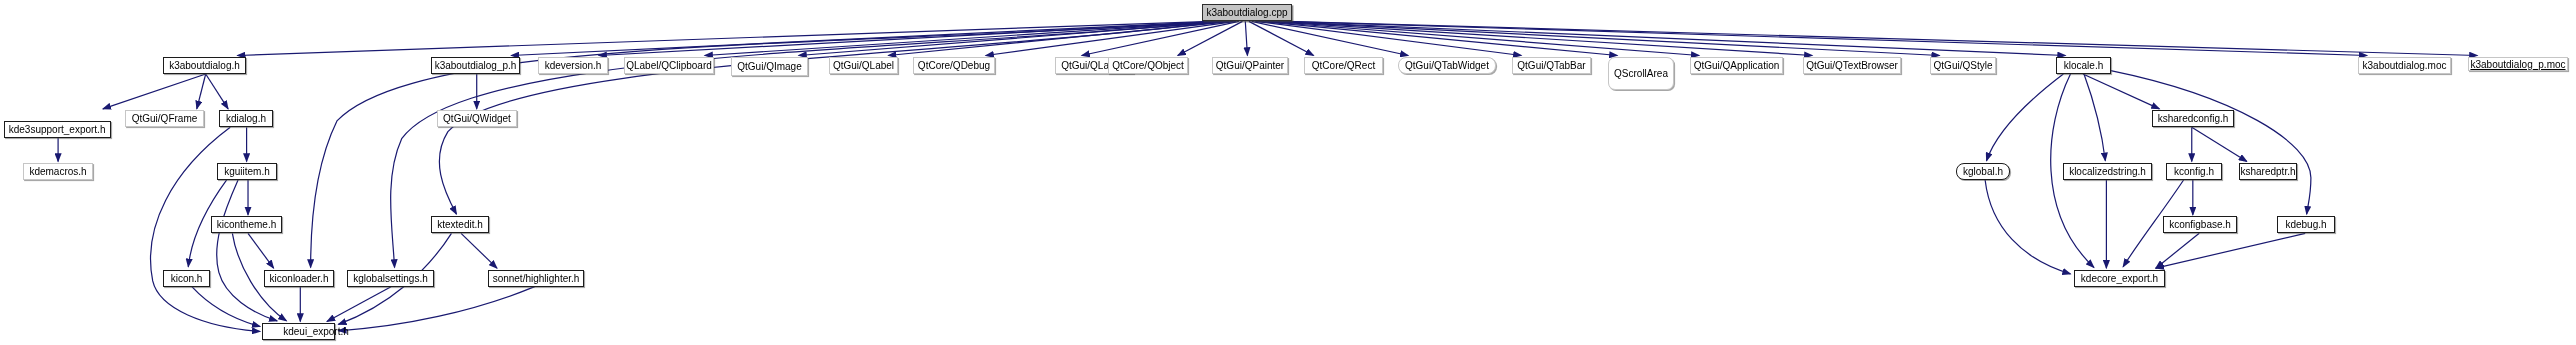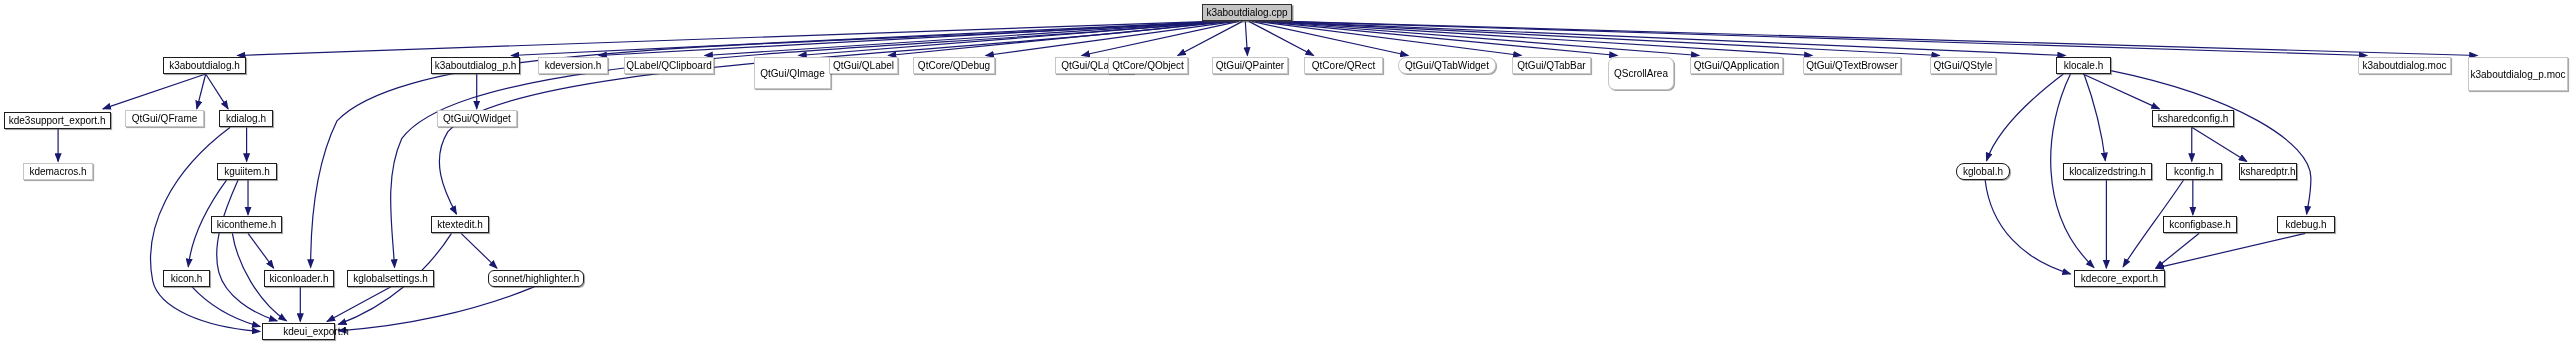--- a/index.html
+++ b/index.html
@@ -77,51 +77,51 @@
       <path d="M2789,253 C2797,320 2842,365 2909,385" fill="none" stroke="#191970" stroke-width="1.7" marker-end="url(#arrow)"></path>
       <path d="M2959.5,253 L2959.5,377" fill="none" stroke="#191970" stroke-width="1.7" marker-end="url(#arrow)"></path>
       <path d="M3090,328 L3029,377" fill="none" stroke="#191970" stroke-width="1.7" marker-end="url(#arrow)"></path>
       <path d="M3239,328 L3029,377" fill="none" stroke="#191970" stroke-width="1.7" marker-end="url(#arrow)"></path>
     </svg>
     <div class="node main" style="left: 1202px; top: 4.3px; width: 90px; height: 17px;">k3aboutdialog.cpp</div>
     <div class="node bold" style="left: 163px; top: 57px; width: 83px; height: 17px;">k3aboutdialog.h</div>
     <div class="node bold" style="left: 431px; top: 57px; width: 89px; height: 17px;">k3aboutdialog_p.h</div>
     <div class="node ext" style="left: 538px; top: 57px; width: 70px; height: 17px;">kdeversion.h</div>
     <div class="node ext" style="left: 624px; top: 57px; width: 90px; height: 17px;">QLabel/QClipboard</div>
-    <div class="node ext" style="left: 754px; top: 57px; width: 77px; height: 32px;">QtGui/QImage</div>
+    <div class="node ext" style="left: 731px; top: 57px; width: 77px; height: 19px;">QtGui/QImage</div>
     <div class="node ext" style="left: 829px; top: 57px; width: 69px; height: 17px;">QtGui/QLabel</div>
     <div class="node ext" style="left: 913px; top: 57px; width: 82px; height: 17px;">QtCore/QDebug</div>
     <div class="node ext" style="left: 1012px; top: 57px; width: 79px; height: 17px; margin-left: 43px;">QtGui/QLayout</div>
     <div class="node ext" style="left: 1108px; top: 57px; width: 80px; height: 17px;">QtCore/QObject</div>
     <div class="node ext" style="left: 1212px; top: 57px; width: 76px; height: 17px;">QtGui/QPainter</div>
     <div class="node ext" style="left: 1304px; top: 57px; width: 79px; height: 17px;">QtCore/QRect</div>
     <div class="node ext" style="left: 1398px; top: 57px; width: 98px; height: 17px; border-radius: 8px;">QtGui/QTabWidget</div>
     <div class="node ext" style="left: 1512px; top: 57px; width: 79px; height: 17px;">QtGui/QTabBar</div>
     <div class="node ext" style="left: 1608px; top: 57px; width: 66px; height: 33px; border-radius: 7px;">QScrollArea</div>
     <div class="node ext" style="left: 1690px; top: 57px; width: 93px; height: 17px;">QtGui/QApplication</div>
     <div class="node ext" style="left: 1803px; top: 57px; width: 98px; height: 17px;">QtGui/QTextBrowser</div>
     <div class="node ext" style="left: 1930px; top: 57px; width: 66px; height: 17px;">QtGui/QStyle</div>
     <div class="node bold" style="left: 2056px; top: 57px; width: 55px; height: 17px;">klocale.h</div>
     <div class="node ext" style="left: 2358px; top: 57px; width: 93px; height: 17px;">k3aboutdialog.moc</div>
-    <div class="node ext" style="left: 2468px; top: 57px; width: 100px; height: 34px;">k3aboutdialog_p.moc</div>
-    <div class="node" style="left: 3.6px; top: 112px; width: 107px; height: 17px;">kde3support_export.h</div>
+    <div class="node ext" style="left: 2468px; top: 57px; width: 100px; height: 14px; text-decoration: underline;">k3aboutdialog_p.moc</div>
+    <div class="node" style="left: 3.6px; top: 121px; width: 107px; height: 17px;">kde3support_export.h</div>
     <div class="node ext" style="left: 125px; top: 110px; width: 79px; height: 17px;">QtGui/QFrame</div>
     <div class="node" style="left: 219px; top: 110px; width: 54px; height: 17px;">kdialog.h</div>
     <div class="node ext" style="left: 437px; top: 110px; width: 80px; height: 17px;">QtGui/QWidget</div>
     <div class="node" style="left: 2152px; top: 110px; width: 82px; height: 17px;">ksharedconfig.h</div>
     <div class="node ext" style="left: 23px; top: 163px; width: 70px; height: 17px;">kdemacros.h</div>
     <div class="node" style="left: 217px; top: 163px; width: 60px; height: 17px;">kguiitem.h</div>
     <div class="node" style="left: 1956px; top: 163px; width: 54px; height: 17px; border-radius: 8px;">kglobal.h</div>
     <div class="node" style="left: 2063px; top: 163px; width: 89px; height: 17px;">klocalizedstring.h</div>
     <div class="node" style="left: 2166px; top: 163px; width: 56px; height: 17px;">kconfig.h</div>
     <div class="node" style="left: 2239px; top: 163px; width: 58px; height: 17px;">ksharedptr.h</div>
     <div class="node" style="left: 211px; top: 216px; width: 71px; height: 17px;">kicontheme.h</div>
     <div class="node" style="left: 431px; top: 216px; width: 58px; height: 17px;">ktextedit.h</div>
     <div class="node" style="left: 2163px; top: 216px; width: 74px; height: 17px;">kconfigbase.h</div>
     <div class="node" style="left: 2277px; top: 216px; width: 58px; height: 17px;">kdebug.h</div>
     <div class="node" style="left: 163px; top: 270px; width: 47px; height: 17px;">kicon.h</div>
     <div class="node" style="left: 264px; top: 270px; width: 70px; height: 17px;">kiconloader.h</div>
     <div class="node" style="left: 347px; top: 270px; width: 87px; height: 17px;">kglobalsettings.h</div>
-    <div class="node" style="left: 488px; top: 270px; width: 96px; height: 17px; border-radius: 6px;">sonnet/highlighter.h</div>
+    <div class="node" style="left: 488px; top: 270px; width: 96px; height: 17px;">sonnet/highlighter.h</div>
     <div class="node" style="left: 2074px; top: 270px; width: 91px; height: 17px;">kdecore_export.h</div>
     <div class="node" style="left: 262px; top: 323px; width: 73px; height: 17px; padding-left: 35px;">kdeui_export.h</div>
   </div>
 
 
 </body></html>

